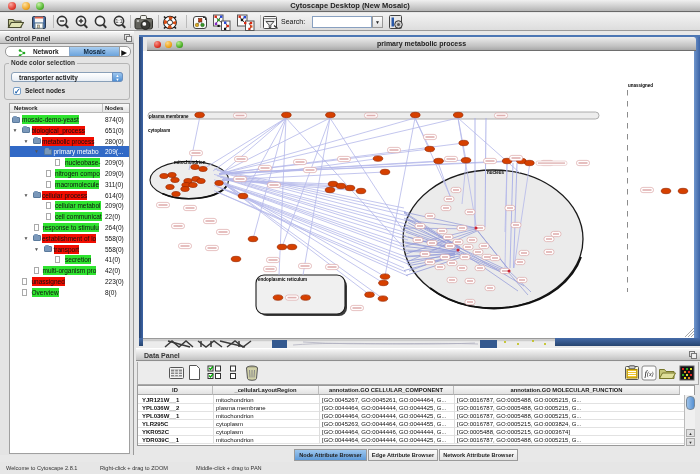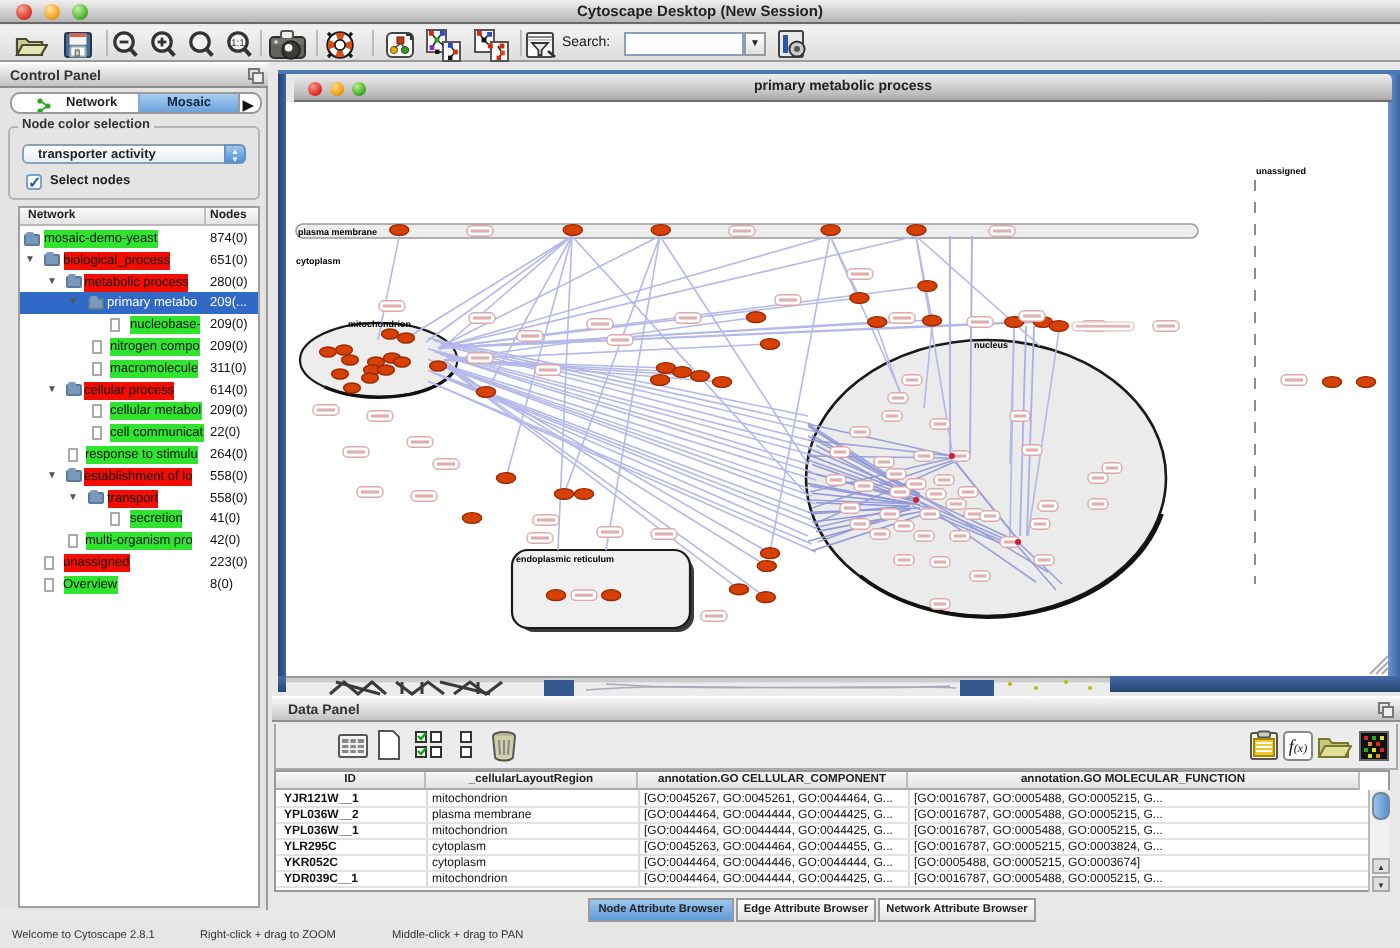--- a/index.html
+++ b/index.html
@@ -52,21 +52,21 @@
 #btabs{left:0px;top:449px;width:700px;height:13px;}
 .btab{position:absolute;top:0;height:12px;border:1px solid #9a9a9a;background:linear-gradient(#fdfdfd,#e3e3e3);font-size:5.6px;font-weight:bold;color:#222;text-align:center;line-height:11px;white-space:nowrap;}
 #statusbar{left:0;top:462px;width:700px;height:12px;background:#e6e6e6;font-size:5.6px;color:#333;white-space:nowrap;}
 #bgstrip{left:143px;top:338px;width:412px;height:10px;overflow:hidden;}
 </style></head>
 <body>
 <div class="abs" id="titlebar">
   <div class="abs tl" style="left:8px;background:radial-gradient(circle at 35% 30%,#f9a8a0,#e33e32 60%,#a02018);"></div>
   <div class="abs tl" style="left:22px;background:radial-gradient(circle at 35% 30%,#fde0a0,#f0a829 60%,#b07408);"></div>
   <div class="abs tl" style="left:36px;background:radial-gradient(circle at 35% 30%,#c8f0a8,#57b835 60%,#2a7a10);"></div>
-  <div class="abs" id="title-text">Cytoscape Desktop (New Session)</div>
+  <div class="abs" id="title-text">Cytoscape Desktop (New Mosaic)</div>
 </div>
 <div class="abs" id="toolbar">
 <svg class="abs" style="left:7px;top:2px;" width="17" height="15" viewBox="0 0 17 15">
  <path d="M1.5 12.5 L1.5 4.5 L6 4.5 L7.5 6 L14 6 L14 12.5 Z" fill="#c9cc96" stroke="#4a4c30" stroke-width="1.1"></path>
  <path d="M1.5 12.5 L4.2 7.5 L16.5 7.5 L13.5 12.5 Z" fill="#e2e4b4" stroke="#4a4c30" stroke-width="1.1"></path>
 </svg>
 <svg class="abs" style="left:31px;top:2px;" width="16" height="15" viewBox="0 0 16 15">
  <rect x="1.5" y="1.5" width="13" height="12" rx="1.2" fill="#44699c" stroke="#27374f"></rect>
  <rect x="3.8" y="1.8" width="8.4" height="5.6" fill="#f6f6f6"></rect>
  <rect x="3.8" y="1.8" width="8.4" height="1.7" fill="#e0604a"></rect>

